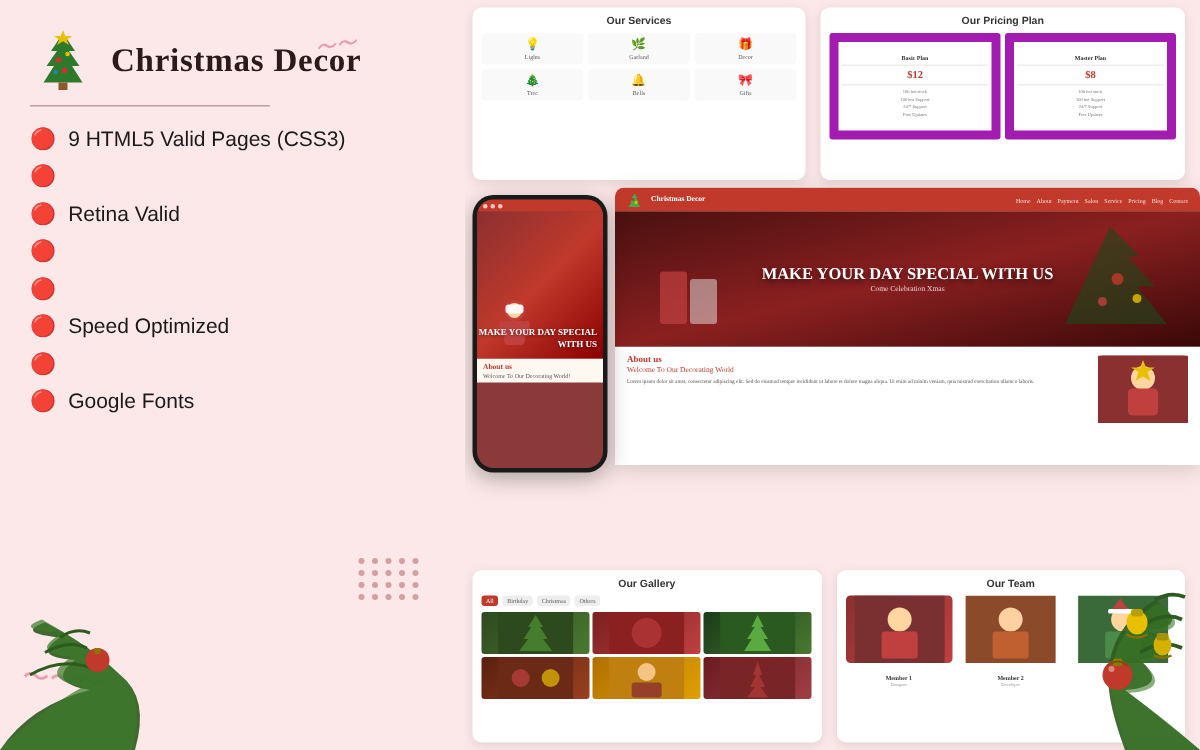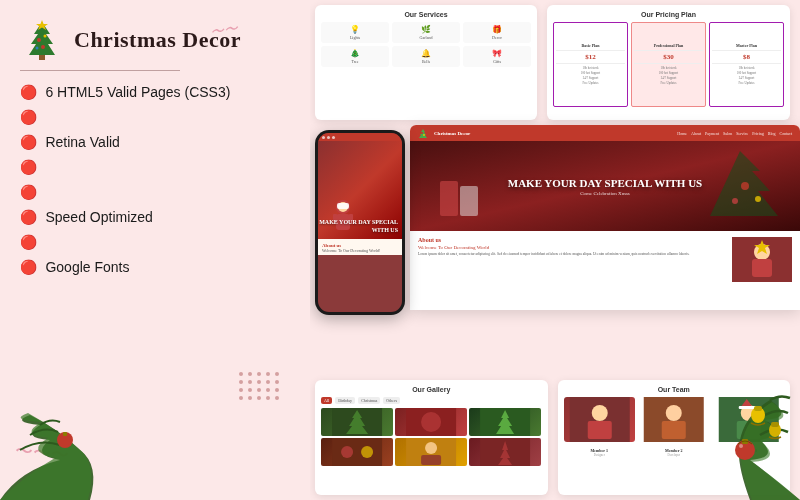--- a/index.html
+++ b/index.html
@@ -168,23 +168,23 @@
     }
 
     .pricing-cols {
       display: flex;
       gap: 3px;
       margin-top: 4px;
     }
 
     .pricing-col {
       flex: 1;
-      border: 1px solid #a21caf;
+      border: 6px solid #a21caf;
       border-radius: 2px;
-      padding: 20px 2px;
+      padding: 8px 2px;
       text-align: center;
     }
 
     .pricing-col.highlight {
       background: #ffe8e8;
       border-color: #e88;
     }
 
     .price-plan-name {
       font-size: 4px;
@@ -528,21 +528,21 @@
     <span class="logo-title">Christmas Decor</span>
   </div>
 
   <div class="wave-decoration" style="position:absolute; top:22px; left:210px; color:#e8a0b0; font-size:14px; transform:rotate(-10deg)">〜〜</div>
 
   <div class="divider-line"></div>
 
   <ul class="features-list">
     <li class="feature-item">
       <span class="ornament-icon">🔴</span>
-      <span>6 HTML5 Valid Pages (CSS3)</span>
+      <span>9 HTML5 Valid Pages (CSS3)</span>
     </li>
     <li class="feature-item">
       <span class="ornament-icon">🔴</span>
     </li>
     <li class="feature-item">
       <span class="ornament-icon">🔴</span>
       <span>Retina Valid</span>
     </li>
     <li class="feature-item">
       <span class="ornament-icon">🔴</span>
@@ -642,30 +642,20 @@
         <div class="pricing-col">
           <div class="price-plan-name">Basic Plan</div>
           <div class="price-line"></div>
           <div class="price-val">$12</div>
           <div class="price-line"></div>
           <div class="price-feature">10h hot stock</div>
           <div class="price-feature">100 hot Support</div>
           <div class="price-feature">24/7 Support</div>
           <div class="price-feature">Free Updates</div>
         </div>
-        <div class="pricing-col highlight">
-          <div class="price-plan-name">Professional Plan</div>
-          <div class="price-line"></div>
-          <div class="price-val">$30</div>
-          <div class="price-line"></div>
-          <div class="price-feature">10h hot stock</div>
-          <div class="price-feature">100 hot Support</div>
-          <div class="price-feature">24/7 Support</div>
-          <div class="price-feature">Free Updates</div>
-        </div>
         <div class="pricing-col">
           <div class="price-plan-name">Master Plan</div>
           <div class="price-line"></div>
           <div class="price-val">$8</div>
           <div class="price-line"></div>
           <div class="price-feature">10h hot stock</div>
           <div class="price-feature">100 hot Support</div>
           <div class="price-feature">24/7 Support</div>
           <div class="price-feature">Free Updates</div>
         </div>

